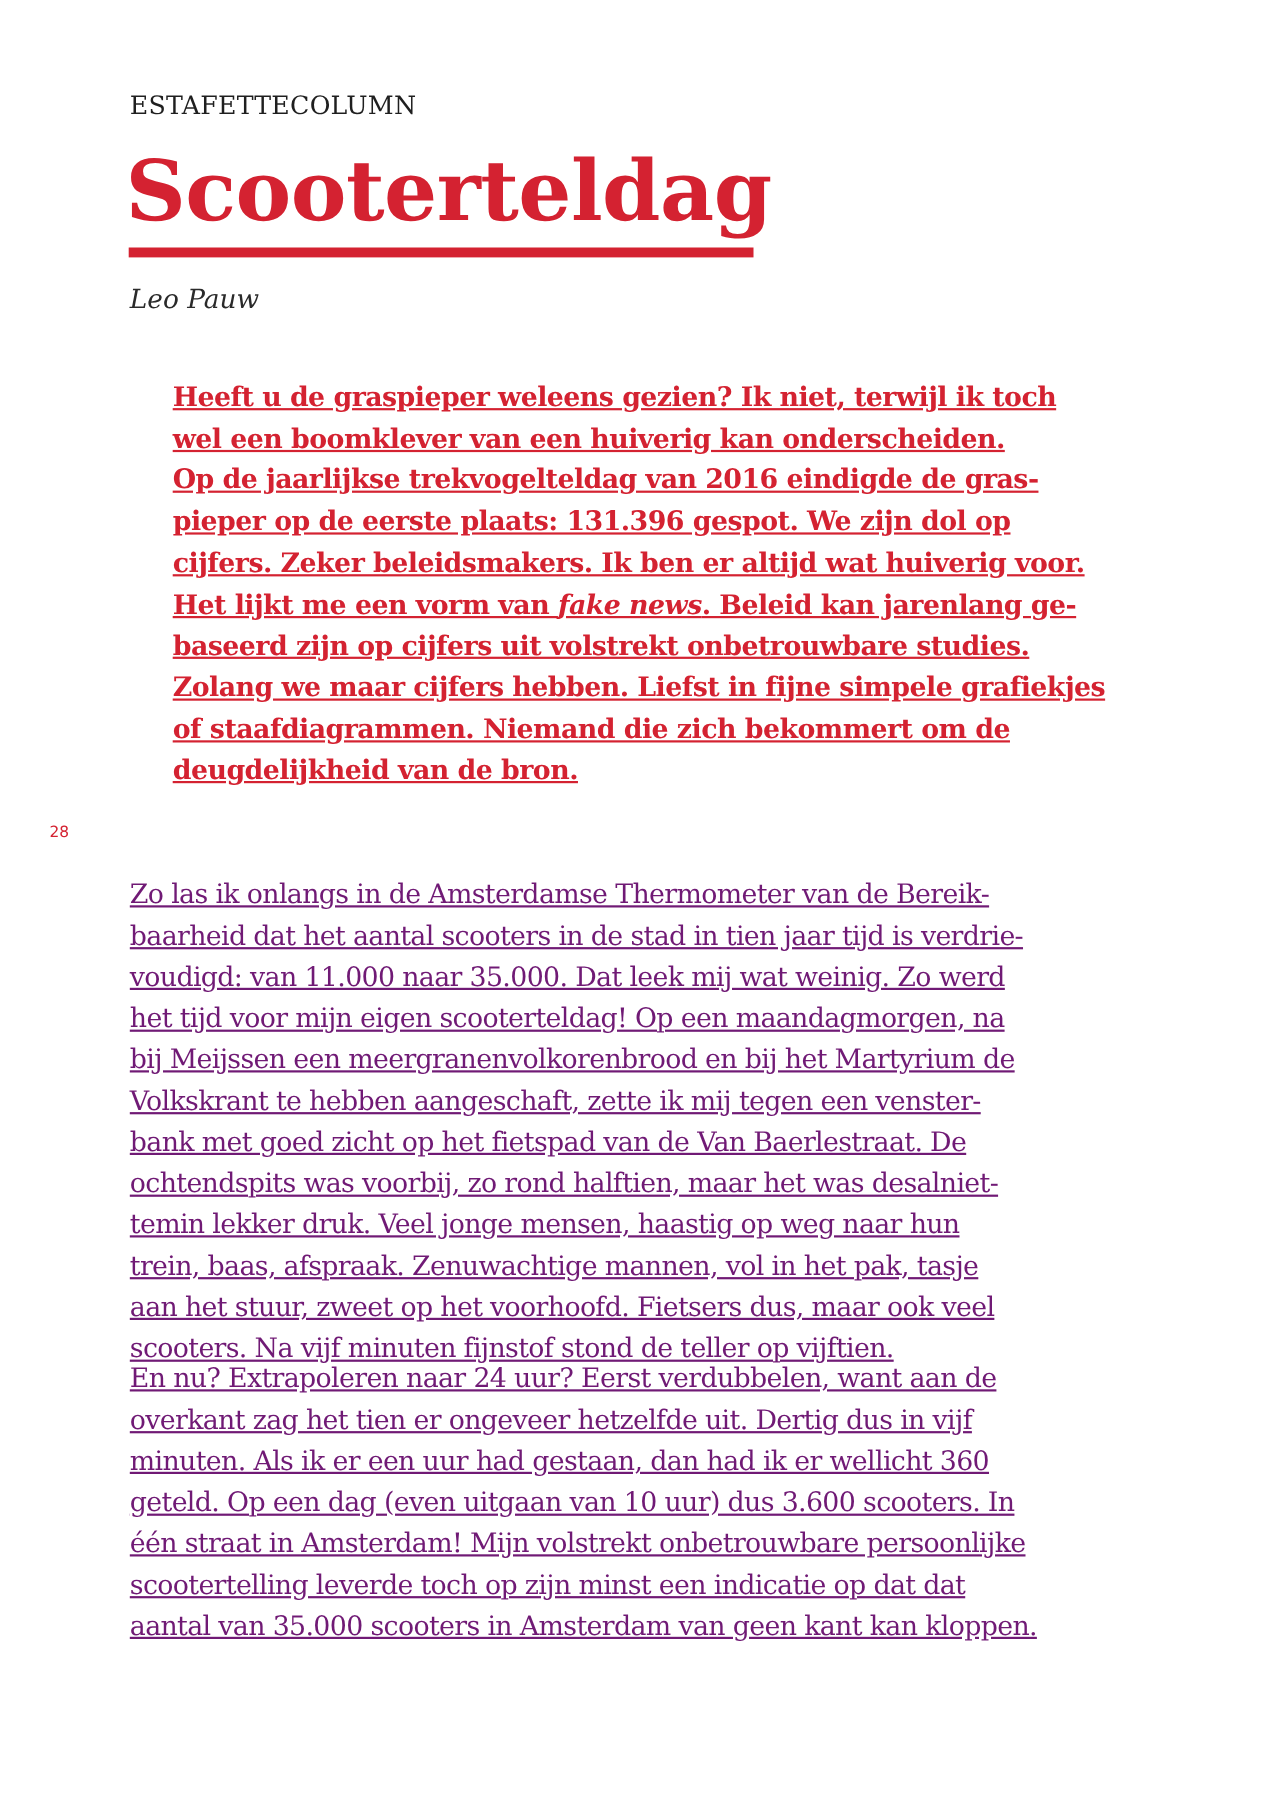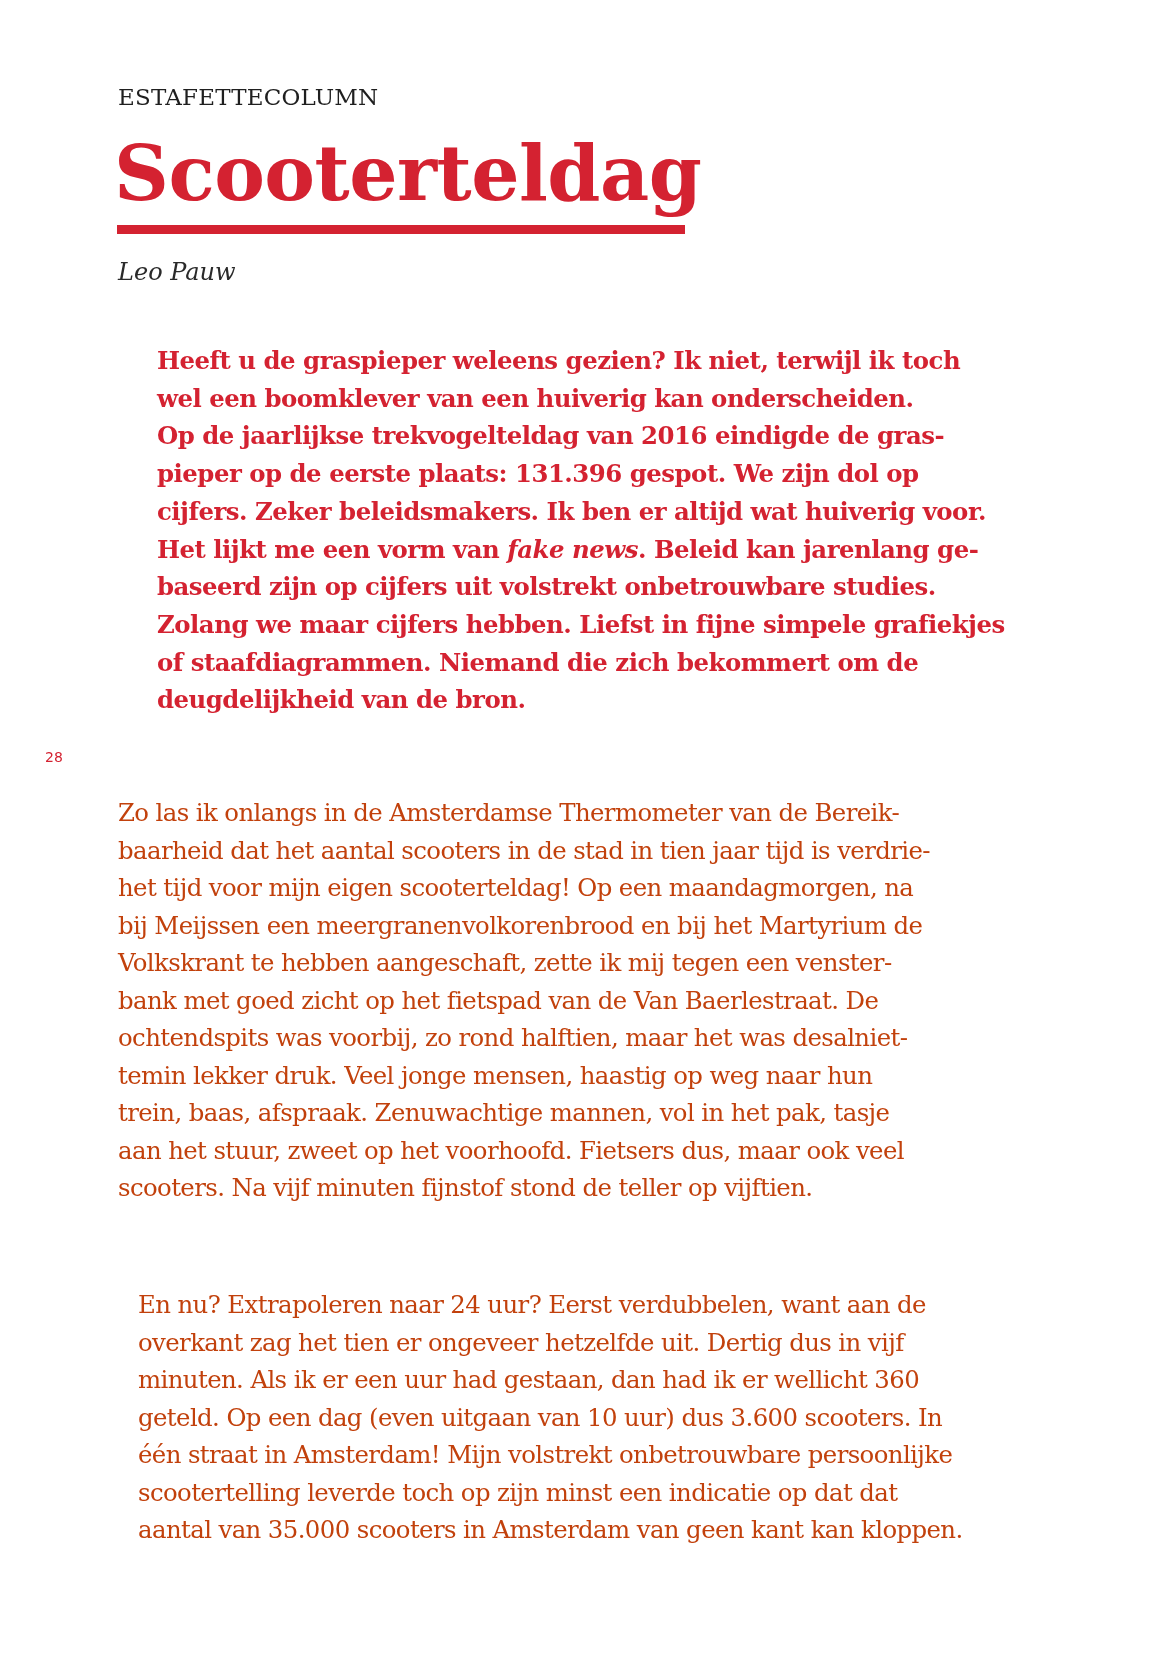--- a/index.html
+++ b/index.html
@@ -64,42 +64,43 @@
       font-family: "DejaVu Serif", serif;
       font-weight: bold;
       font-size: 24.4px;
       line-height: 37.7px;
       color: #d42231;
       letter-spacing: -0.5px;
     }
     .lead .line, .body-text .line {
       display: block;
       white-space: nowrap;
+      text-decoration: underline;
     }
     .page-number {
       position: absolute;
       left: 45px;
       top: 749px;
       font-family: "DejaVu Sans", sans-serif;
       font-size: 14px;
       color: #d42231;
     }
     .body-text {
       position: absolute;
       left: 118px;
       width: 880px;
       margin: 0;
       font-family: "DejaVu Serif", serif;
       font-size: 24.4px;
       line-height: 37.5px;
-      color: #c2410c;
+      color: #701a75;
       letter-spacing: -0.6px;
     }
     .p1 { top: 794px; }
-    .p2 { top: 1286px; margin-left: 20px; }
+    .p2 { top: 1234px; }
     em { font-style: italic; }
   </style>
 </head>
 <body>
 
 <div>
 
   <p class="kicker">ESTAFETTECOLUMN</p>
 
   <h1 class="title">Scooterteldag</h1>
@@ -118,20 +119,21 @@
     <span class="line">Zolang we maar cijfers hebben. Liefst in fijne simpele grafiekjes</span>
     <span class="line">of staafdiagrammen. Niemand die zich bekommert om de</span>
     <span class="line">deugdelijkheid van de bron.</span>
   </p>
 
   <div class="page-number">28</div>
 
   <p class="body-text p1">
     <span class="line">Zo las ik onlangs in de Amsterdamse Thermometer van de Bereik-</span>
     <span class="line">baarheid dat het aantal scooters in de stad in tien jaar tijd is verdrie-</span>
+    <span class="line">voudigd: van 11.000 naar 35.000. Dat leek mij wat weinig. Zo werd</span>
     <span class="line">het tijd voor mijn eigen scooterteldag! Op een maandagmorgen, na</span>
     <span class="line">bij Meijssen een meergranenvolkorenbrood en bij het Martyrium de</span>
     <span class="line">Volkskrant te hebben aangeschaft, zette ik mij tegen een venster-</span>
     <span class="line">bank met goed zicht op het fietspad van de Van Baerlestraat. De</span>
     <span class="line">ochtendspits was voorbij, zo rond halftien, maar het was desalniet-</span>
     <span class="line">temin lekker druk. Veel jonge mensen, haastig op weg naar hun</span>
     <span class="line">trein, baas, afspraak. Zenuwachtige mannen, vol in het pak, tasje</span>
     <span class="line">aan het stuur, zweet op het voorhoofd. Fietsers dus, maar ook veel</span>
     <span class="line">scooters. Na vijf minuten fijnstof stond de teller op vijftien.</span>
   </p>

